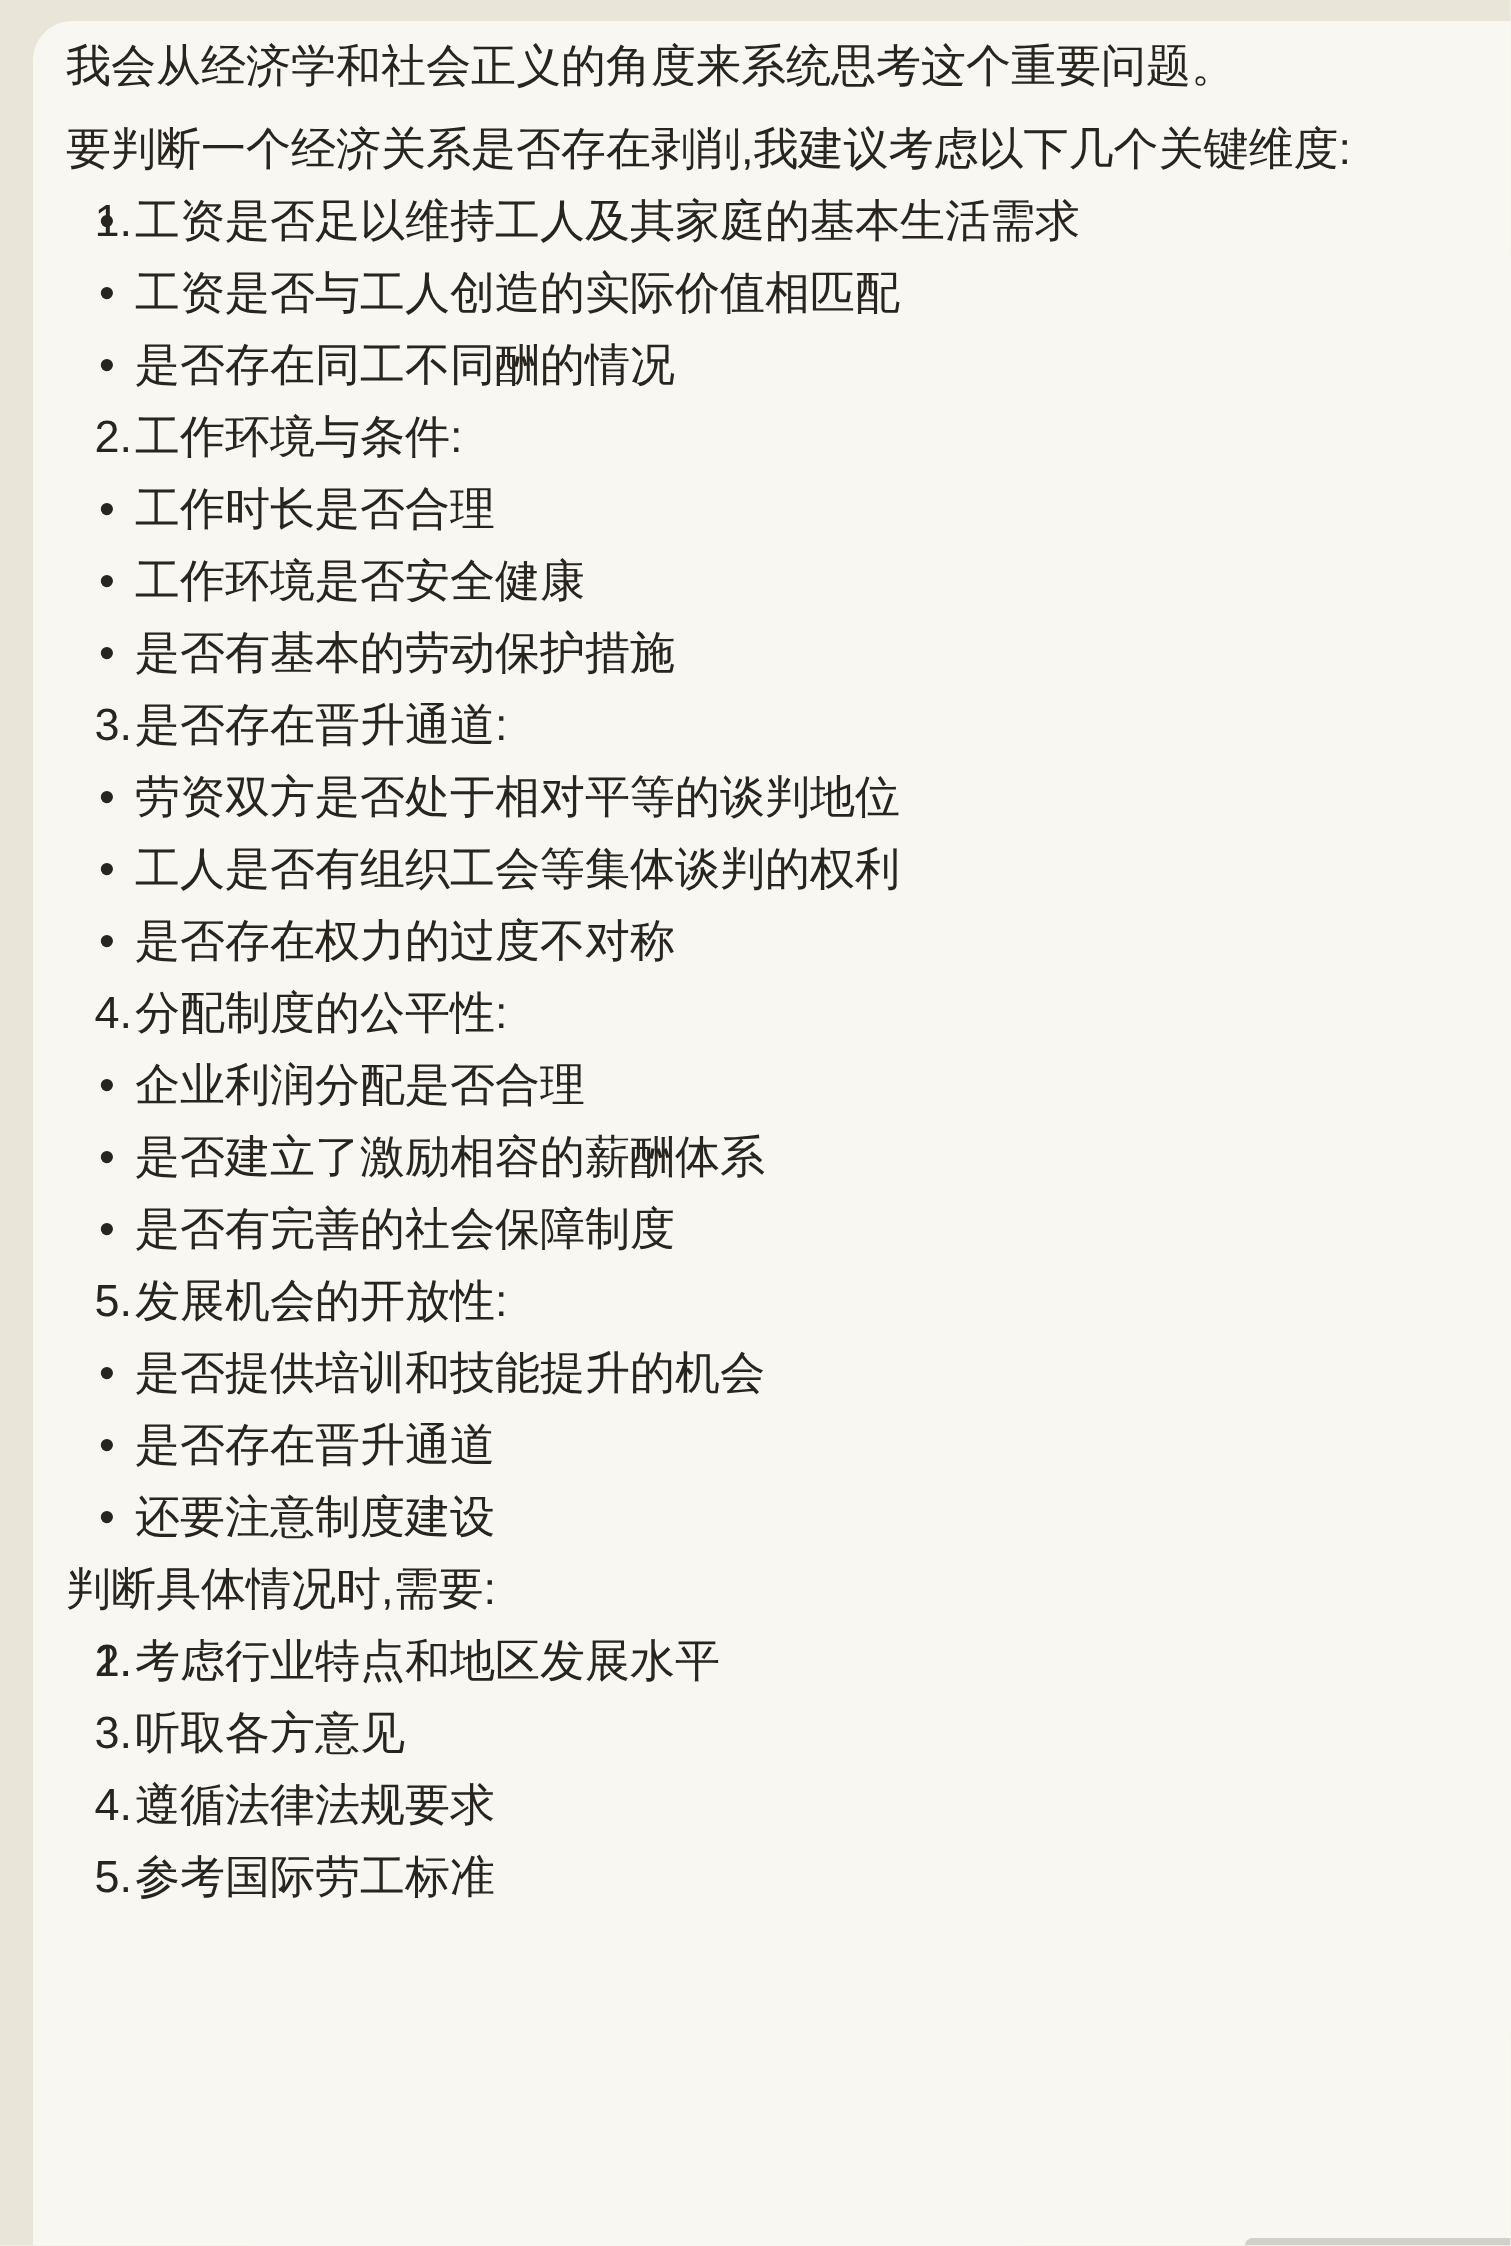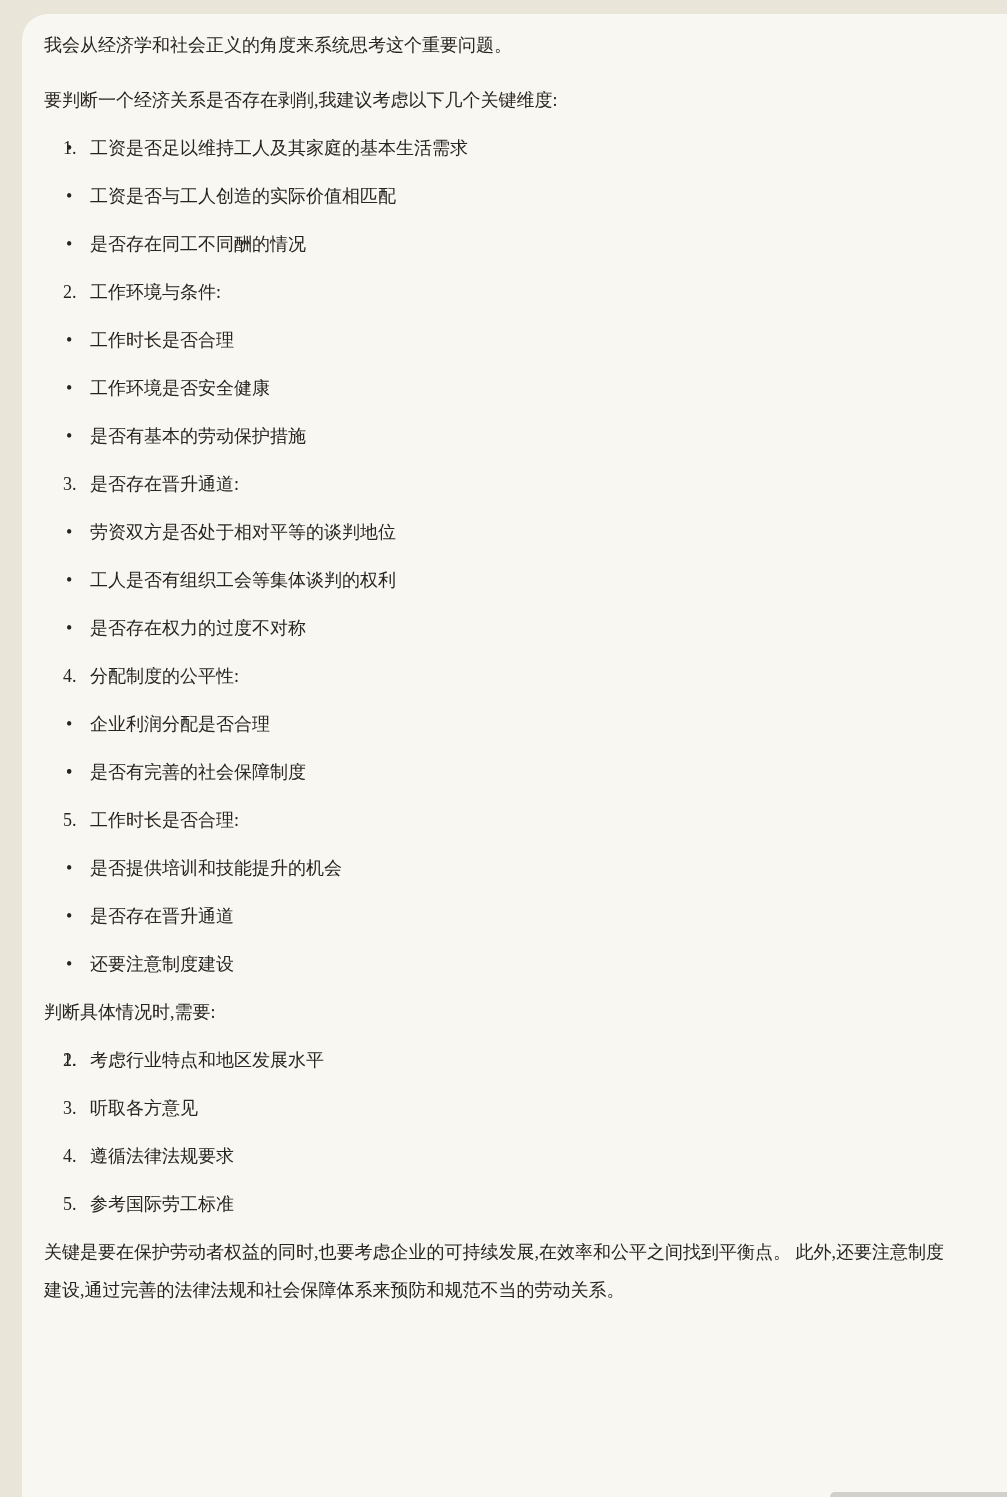--- a/index.html
+++ b/index.html
@@ -12,25 +12,24 @@
   }
   .card {
     position: absolute;
     left: 22px; top: 14px; right: -40px; bottom: -40px;
     background: #f8f7f2;
     border-top-left-radius: 26px;
   }
   .content {
     padding: 12px 22px 0 22px;
     max-width: 912px;
-    font-size: 18px;
+    font-size: 30px;
     line-height: 38px;
     color: #28251f;
     letter-spacing: 0;
-    font-family: Liberation Serif, serif;
   }
   .content > * { margin: 0 0 10px 0; }
   p { margin: 0 0 10px 0; }
   p.question { padding-top: 7px; }
   .item { position: relative; padding-left: 46px; }
   .item .marker { position: absolute; top: 0; }
   .item.number .marker { left: 19px; }
   .item.bullet .marker { left: 22px; }
   .bottom-edge {
     position: absolute;
@@ -56,33 +55,32 @@
     <div class="item number"><span class="marker">2.</span><span>工作环境与条件:</span></div>
     <div class="item bullet"><span class="marker">•</span><span>工作时长是否合理</span></div>
     <div class="item bullet"><span class="marker">•</span><span>工作环境是否安全健康</span></div>
     <div class="item bullet"><span class="marker">•</span><span>是否有基本的劳动保护措施</span></div>
     <div class="item number"><span class="marker">3.</span><span>是否存在晋升通道:</span></div>
     <div class="item bullet"><span class="marker">•</span><span>劳资双方是否处于相对平等的谈判地位</span></div>
     <div class="item bullet"><span class="marker">•</span><span>工人是否有组织工会等集体谈判的权利</span></div>
     <div class="item bullet"><span class="marker">•</span><span>是否存在权力的过度不对称</span></div>
     <div class="item number"><span class="marker">4.</span><span>分配制度的公平性:</span></div>
     <div class="item bullet"><span class="marker">•</span><span>企业利润分配是否合理</span></div>
-    <div class="item bullet"><span class="marker">•</span></div>
+    <div class="item bullet"><span class="marker">•</span><span>是否建立了激励相容的薪酬体系</span></div>
     <div class="item bullet"><span class="marker">•</span><span>是否有完善的社会保障制度</span></div>
-    <div class="item number"><span class="marker">5.</span><span>工作时长是否合理:</span></div>
+    <div class="item number"><span class="marker">5.</span><span>发展机会的开放性:</span></div>
     <div class="item bullet"><span class="marker">•</span><span>是否提供培训和技能提升的机会</span></div>
     <div class="item bullet"><span class="marker">•</span><span>是否存在晋升通道</span></div>
     <div class="item bullet"><span class="marker">•</span><span>还要注意制度建设</span></div>
 
     <p>判断具体情况时,需要:</p>
 
     <div class="item number"><span class="marker">1.</span></div>
     <div class="item number"><span class="marker">2.</span><span>考虑行业特点和地区发展水平</span></div>
     <div class="item number"><span class="marker">3.</span><span>听取各方意见</span></div>
     <div class="item number"><span class="marker">4.</span><span>遵循法律法规要求</span></div>
     <div class="item number"><span class="marker">5.</span><span>参考国际劳工标准</span></div>
 
-    <p>关键是要在保护劳动者权益的同时,也要考虑企业的可持续发展,在效率和公平之间找到平衡点。 此外,还要注意制度建设,通过完善的法律法规和社会保障体系来预防和规范不当的劳动关系。</p>
 
   </div>
 </div>
 
 <div class="bottom-edge"></div>
 
 </body></html>

